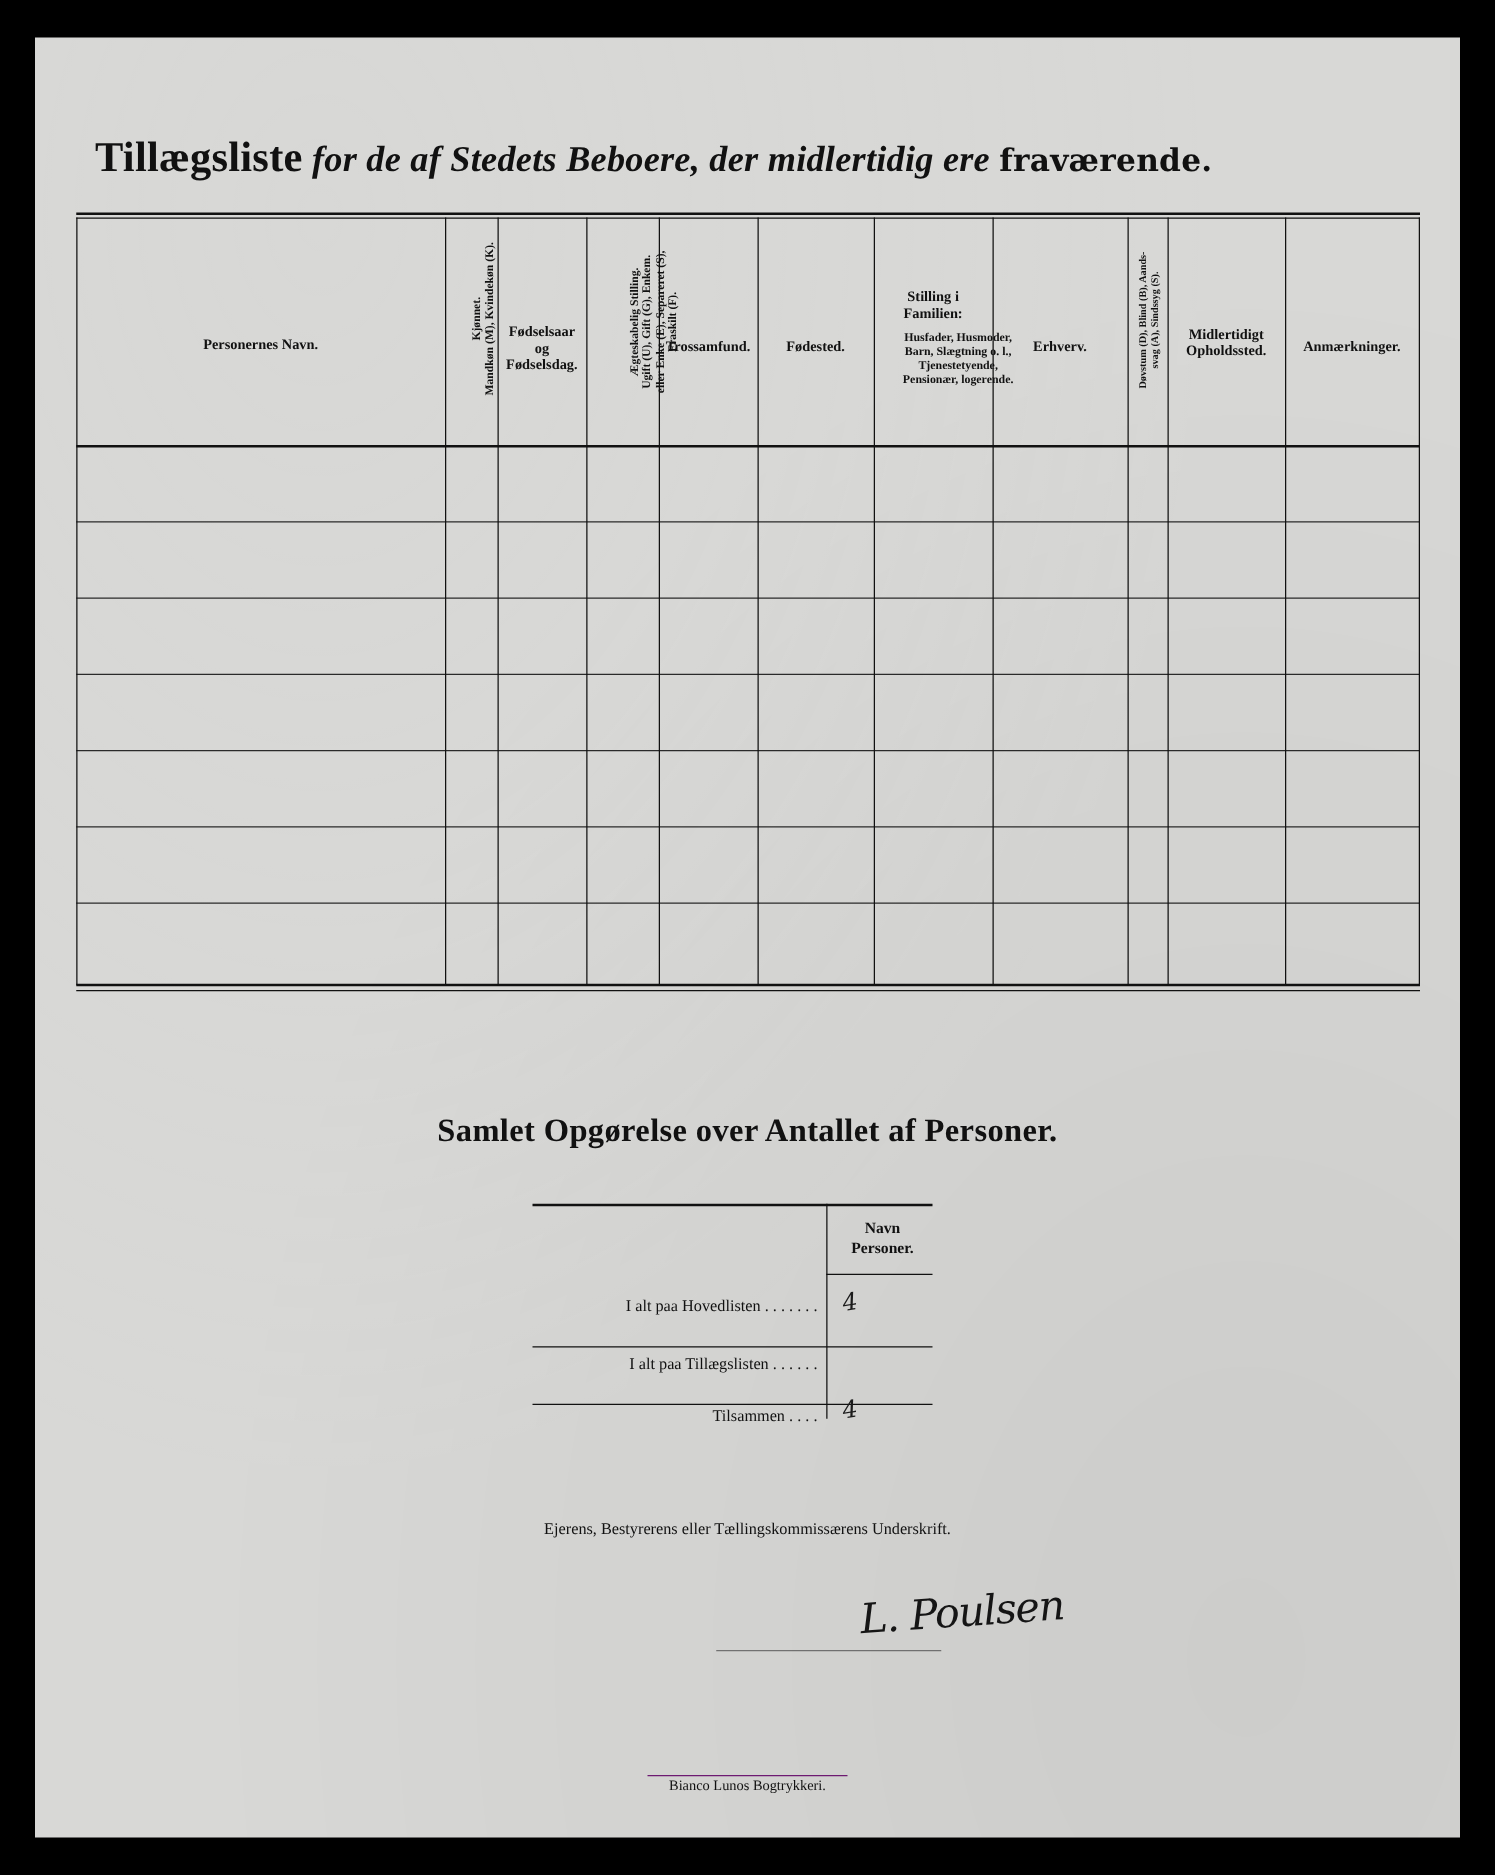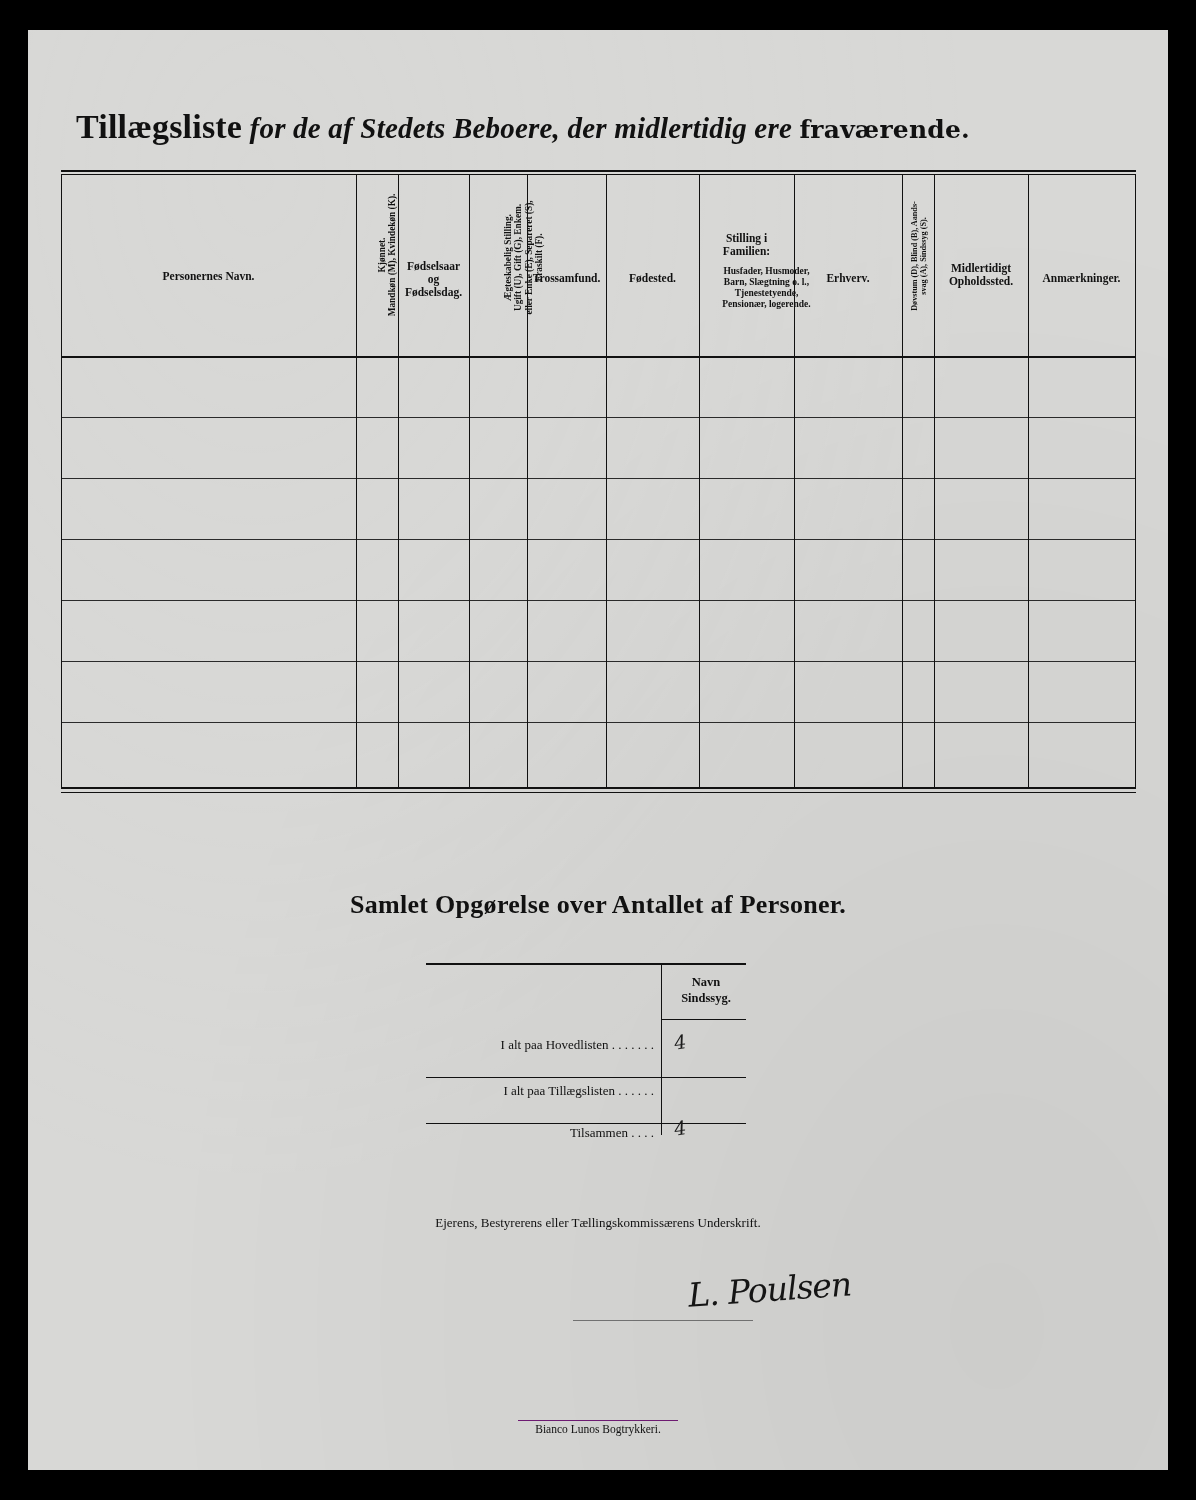--- a/index.html
+++ b/index.html
@@ -261,21 +261,21 @@
   <div class="sumtitle">Samlet Opgørelse over Antallet af Personer.</div>
 
   <div id="sumbox">
     <div class="line" style="left:0px;  top:28px;  width:320px; height:2px;"></div>
     <div class="line" style="left:235px;top:28px;  width:1px;   height:172px;"></div>
     <div class="line" style="left:235px;top:84px;  width:85px;  height:1px;"></div>
     <div class="line" style="left:0px;  top:142px; width:320px; height:1px;"></div>
     <div class="line" style="left:0px;  top:188px; width:320px; height:1px;"></div>
 
     <div class="sumhdr" style="left:225px; top:40px;">Navn</div>
-    <div class="sumhdr" style="left:225px; top:56px;">Sindssyg.</div>
+    <div class="sumhdr" style="left:225px; top:56px;">Personer.</div>
 
     <div class="sumlabel" style="left:0px; top:102px; width:228px;">
       <span>I alt paa Hovedlisten</span>
       <span>. . . . . . .</span>
     </div>
     <div class="handw" style="left:248px; top:96px;">4</div>
 
     <div class="sumlabel" style="left:0px; top:148px; width:228px;">
       <span>I alt paa Tillægslisten</span>
       <span>. . . . . .</span>

